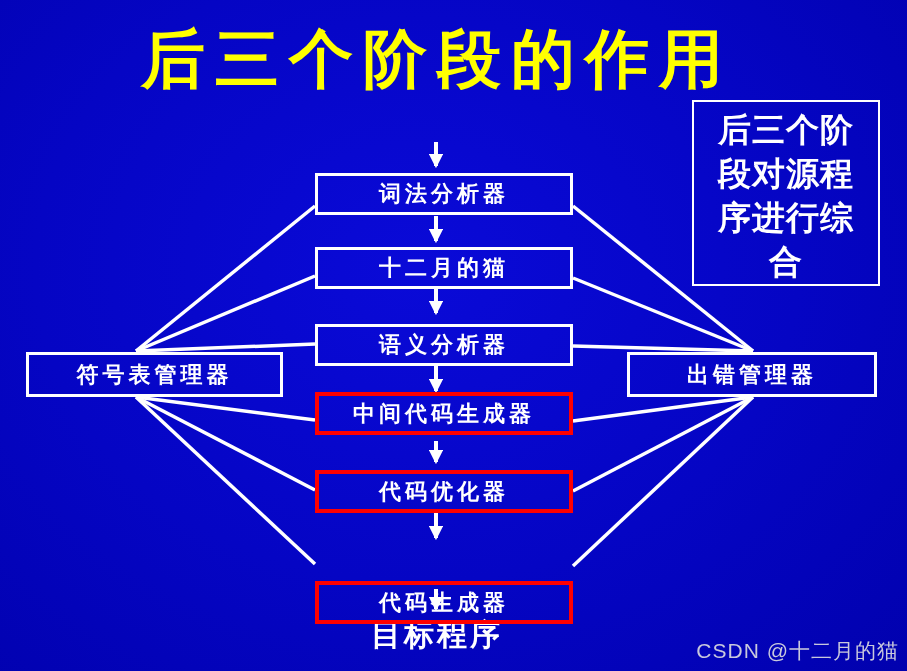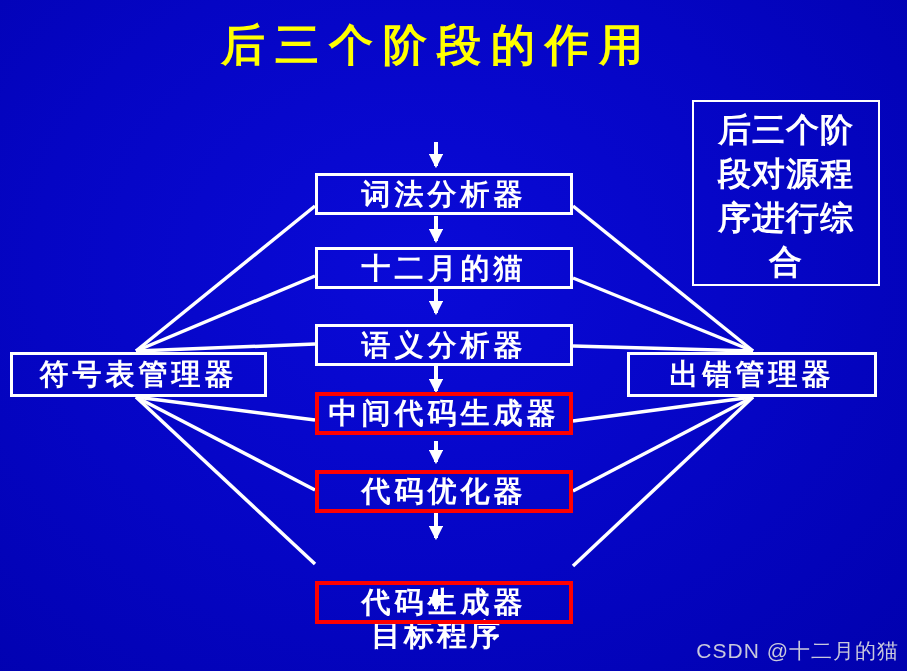--- a/index.html
+++ b/index.html
@@ -14,36 +14,36 @@
   *{margin:0;padding:0;box-sizing:border-box;}
   body{width:907px;height:671px;}
   .slide{
     position:relative;width:907px;height:671px;overflow:hidden;
     background:radial-gradient(ellipse at 46% 40%, #0a0ad8 0%, #0505c4 55%, #0101ae 100%);
     font-family:"Liberation Serif","DejaVu Serif",serif;
     color:var(--text);
   }
   .title{
     position:absolute;left:0;top:16px;width:874px;
-    text-align:center;font-size:44px;font-weight:bold;
+    text-align:center;font-size:64px;font-weight:bold;
     letter-spacing:10px;color:var(--title);white-space:nowrap;
   }
   .plainlabel{
     position:absolute;left:315px;width:244px;text-align:center;
     font-size:30px;font-weight:bold;letter-spacing:3px;color:var(--text);
     white-space:nowrap;
   }
   .stage{
     position:absolute;left:315px;width:258px;height:42px;
     border:3px solid var(--box-border-default);
     display:flex;align-items:center;justify-content:center;
   }
   .stage.hl{border:4px solid var(--box-border-highlight);height:43px;}
   .stage span, .sidebox span{
-    font-size:29px;font-weight:bold;letter-spacing:4px;color:var(--text);
+    font-size:22px;font-weight:bold;letter-spacing:4px;color:var(--text);
     white-space:nowrap;line-height:1;
   }
   .sidebox{
     position:absolute;height:45px;border:3px solid var(--box-border-default);
     display:flex;align-items:center;justify-content:center;
   }
   .notebox{
     position:absolute;left:692px;top:100px;width:188px;height:186px;
     border:2px solid var(--box-border-default);
     display:flex;align-items:flex-end;justify-content:center;
@@ -114,21 +114,21 @@
   <div class="stage hl" style="top:392px;">
     <span>中间代码生成器</span>
   </div>
   <div class="stage hl" style="top:470px;">
     <span>代码优化器</span>
   </div>
   <div class="stage hl" style="top:546px;margin-top:35px;">
     <span>代码生成器</span>
   </div>
 
-  <div class="sidebox" style="left:10px;top:352px;width:257px;">
+  <div class="sidebox" style="left:26px;top:352px;width:257px;">
     <span>符号表管理器</span>
   </div>
   <div class="sidebox" style="left:627px;top:352px;width:250px;">
     <span>出错管理器</span>
   </div>
 
   <div class="notebox">
     <span>后三个阶段对源程序进行综合</span>
   </div>
 

